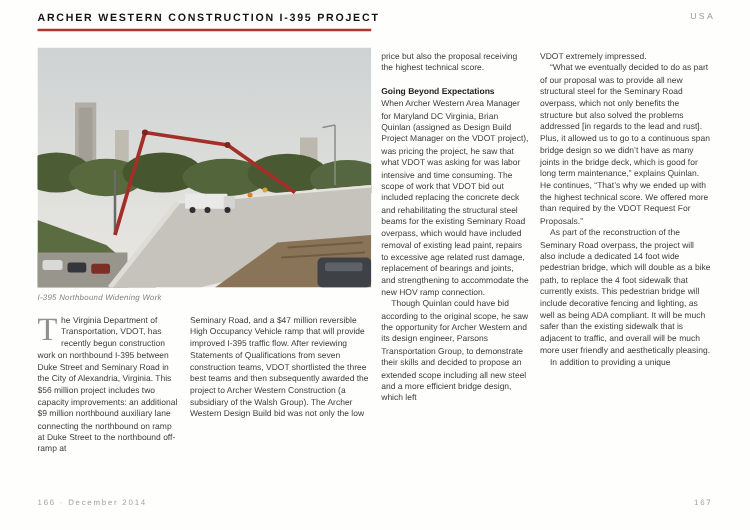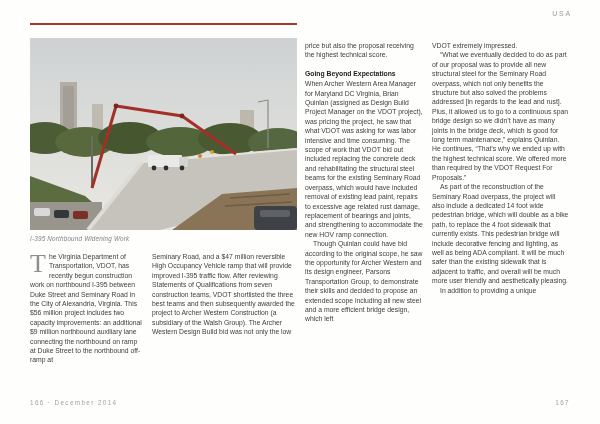--- a/index.html
+++ b/index.html
@@ -38,20 +38,21 @@
   }
   .folio{position:absolute;top:399px;font-size:6.3px;letter-spacing:1.4px;color:#a2a2a2;}
   .folio-left{left:30px;}
   .folio-right{right:30px;}
 </style>
 </head>
 <body>
 
 <div class="page">
 
+  <div class="title">ARCHER WESTERN CONSTRUCTION I-395 PROJECT</div>
   <div class="rule"></div>
   <div class="region">USA</div>
 
   <svg class="photo" viewBox="0 0 267 192" xmlns="http://www.w3.org/2000/svg">
     <defs>
       <linearGradient id="sky" x1="0" y1="0" x2="0" y2="1">
         <stop offset="0" stop-color="#ced2d3"></stop>
         <stop offset="1" stop-color="#eae8e2"></stop>
       </linearGradient>
     </defs>

